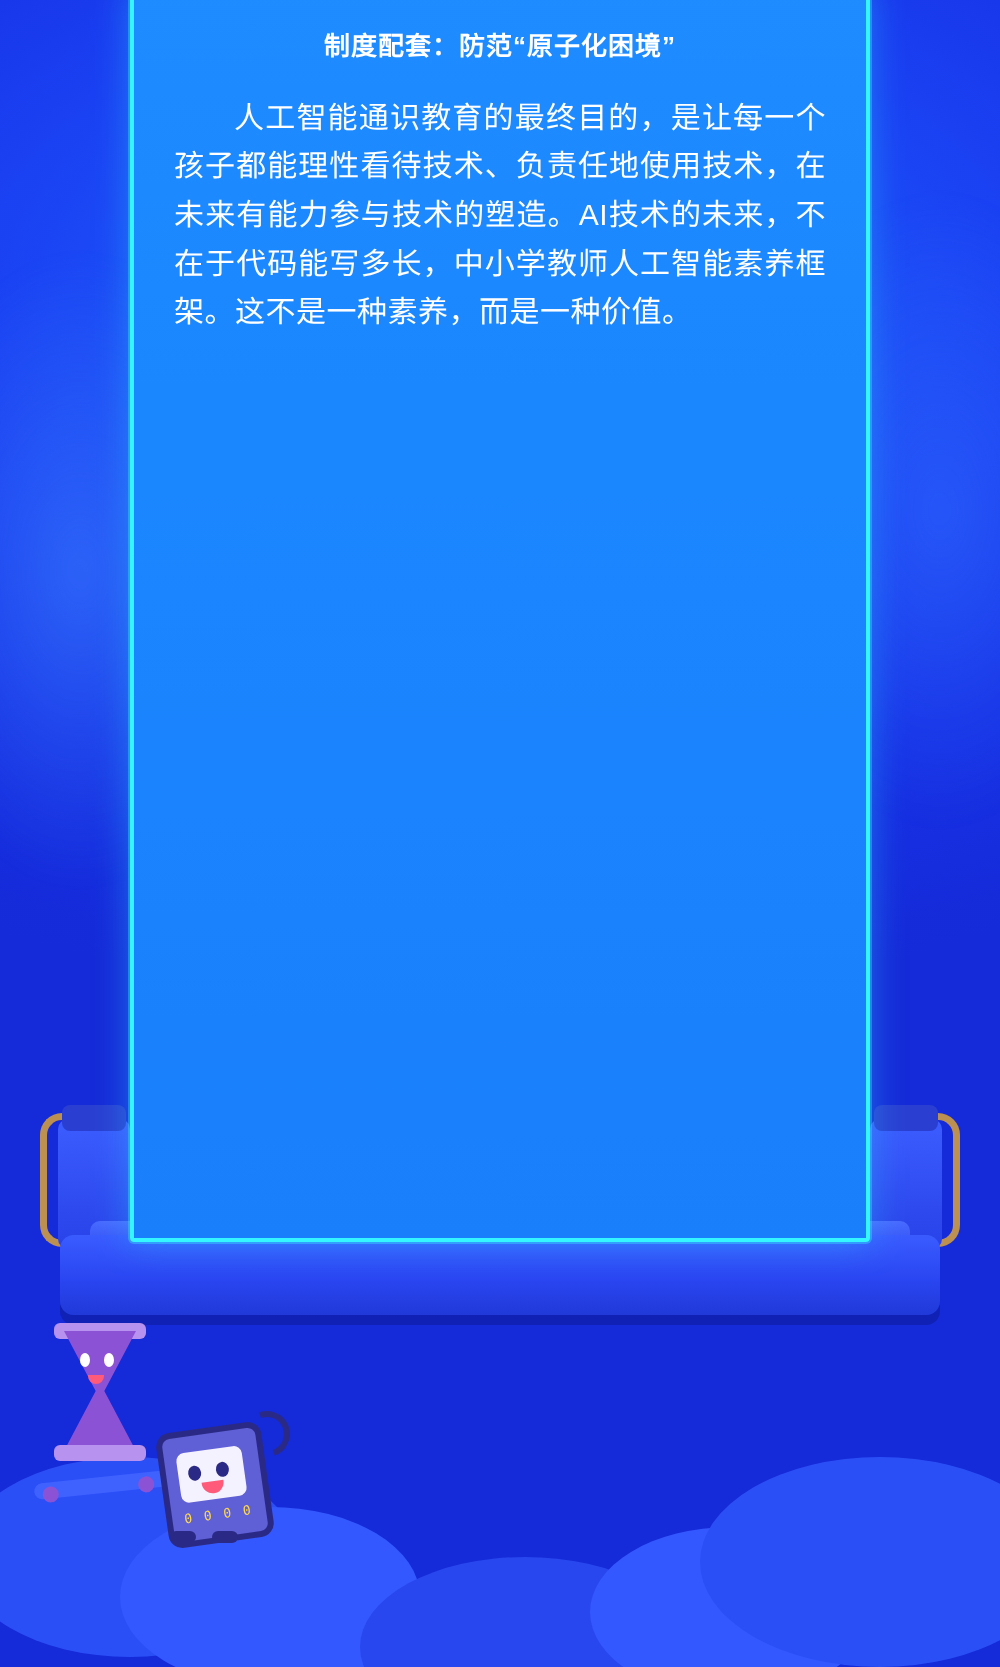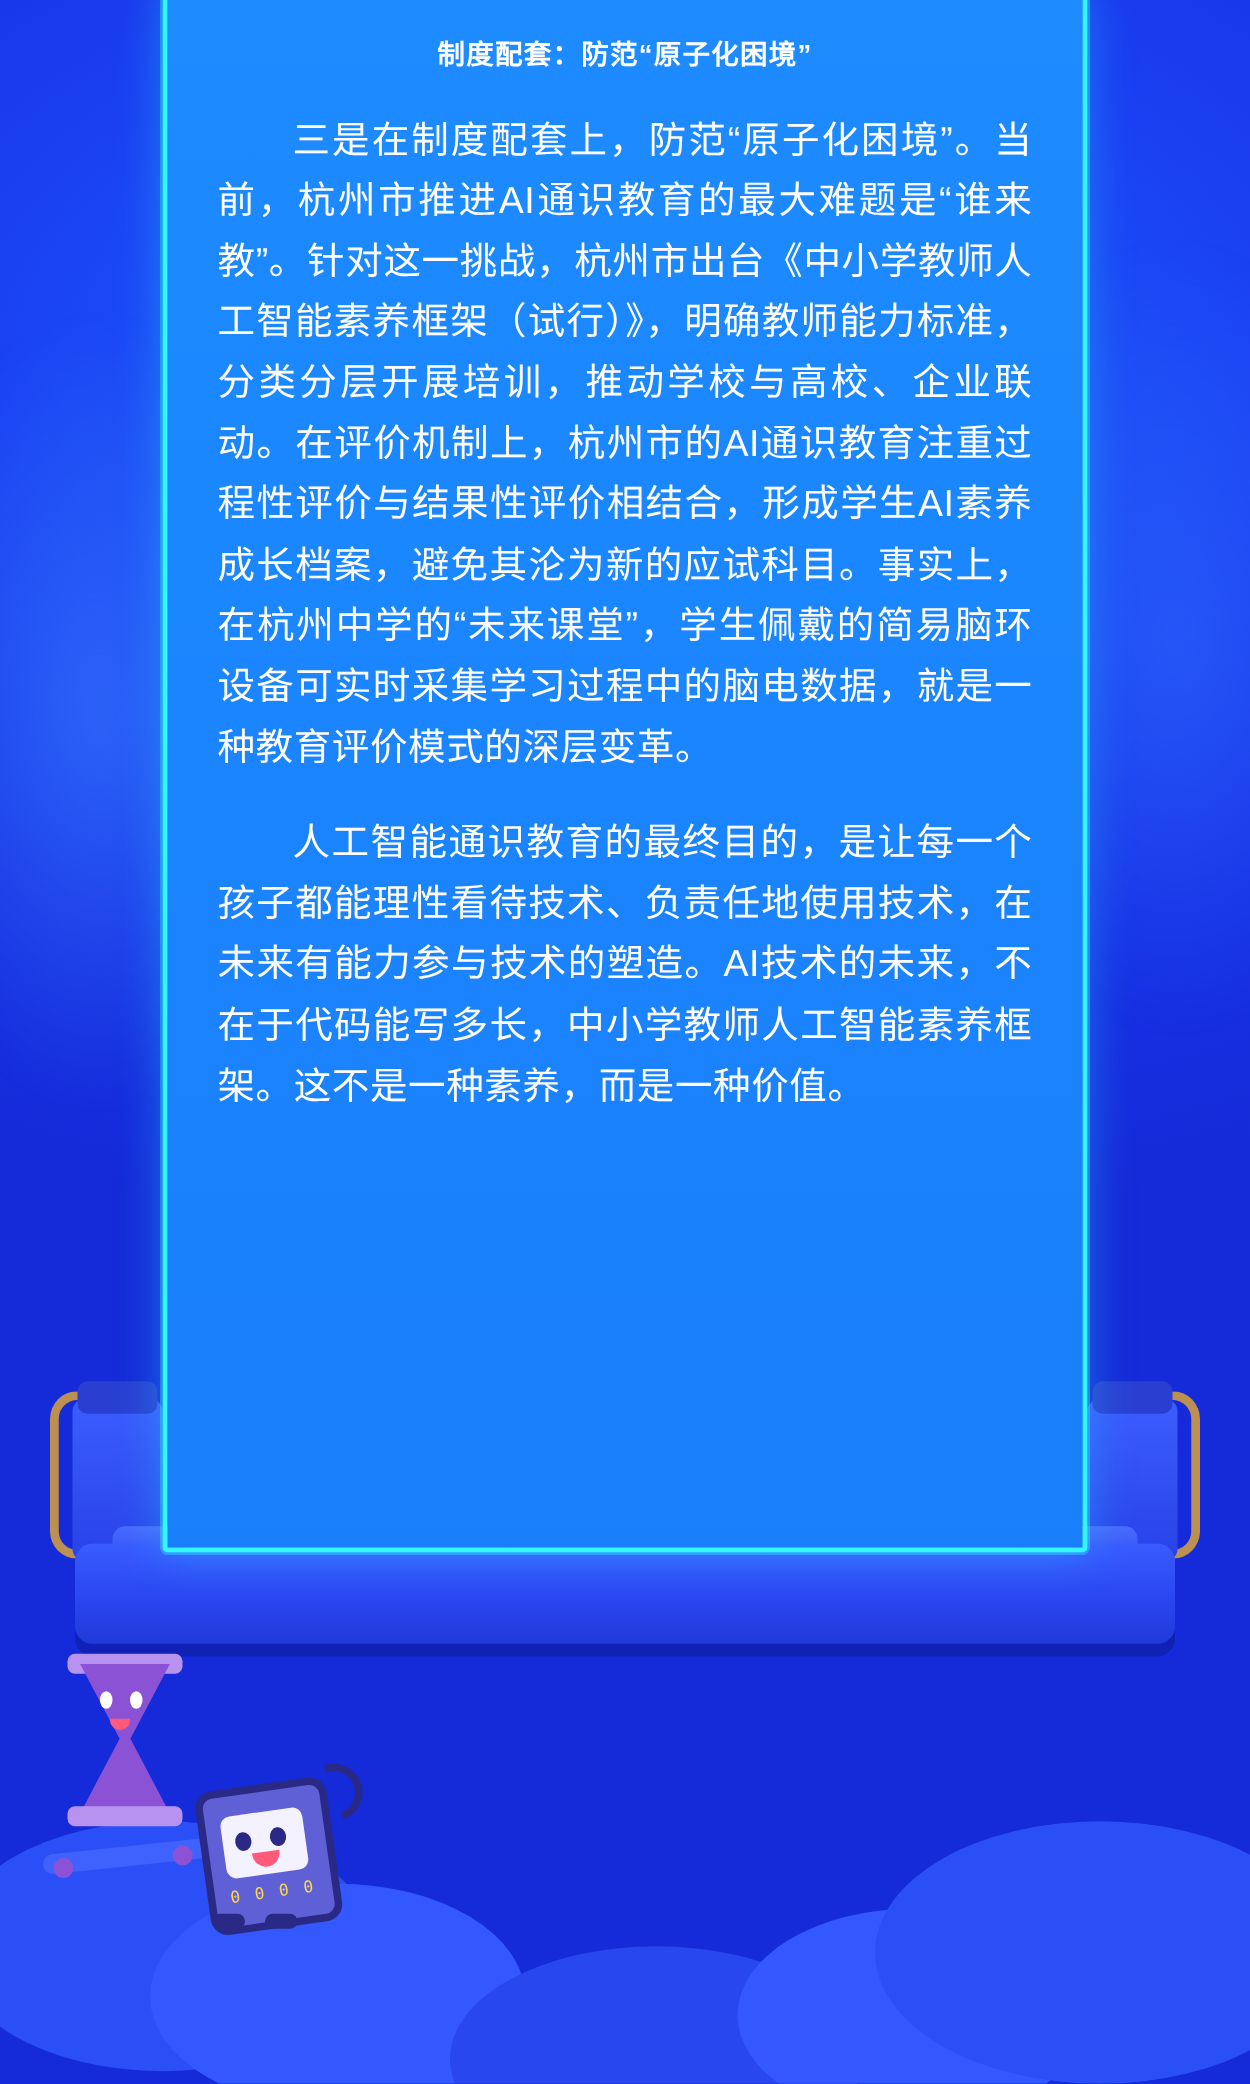--- a/index.html
+++ b/index.html
@@ -262,21 +262,21 @@
     border-radius: 4px;
     padding: 34px 40px 44px 40px;
     box-shadow:
       0 0 0 2px rgba(51,246,255,0.35),
       0 0 36px rgba(40,200,255,0.45);
     min-height: 1256px;
     box-sizing: border-box;
   }
   .card-title {
     color: #ffffff;
-    font-size: 22px;
+    font-size: 26px;
     font-weight: bold;
     text-align: center;
     letter-spacing: 1px;
     margin: 6px 0 30px 0;
     line-height: 1.3;
   }
   .card-p {
     color: #ffffff;
     font-size: 30px;
     line-height: 1.62;
@@ -336,16 +336,15 @@
     </div>
     <div class="rb-dots">0 0 0 0</div>
   </div>
   <div class="rb-foot f1"></div>
   <div class="rb-foot f2"></div>
 </div>
 
 <div class="card-wrap">
   <div class="card">
     <div class="card-title">制度配套：防范“原子化困境”</div>
-    <p class="card-p">三是在制度配套上，防范“原子化困境”。当前，杭州市推进AI通识教育的最大难题是“谁来教”。针对这一挑战，杭州市出台《中小学教师人工智能素养框架（试行）》，明确教师能力标准，分类分层开展培训，推动学校与高校、企业联动。在评价机制上，杭州市的AI通识教育注重过程性评价与结果性评价相结合，形成学生AI素养成长档案，避免其沦为新的应试科目。事实上，在杭州中学的“未来课堂”，学生佩戴的简易脑环设备可实时采集学习过程中的脑电数据，就是一种教育评价模式的深层变革。</p>
     <p class="card-p">人工智能通识教育的最终目的，是让每一个孩子都能理性看待技术、负责任地使用技术，在未来有能力参与技术的塑造。AI技术的未来，不在于代码能写多长，中小学教师人工智能素养框架。这不是一种素养，而是一种价值。</p>
   </div>
 </div>
 
 </body></html>

